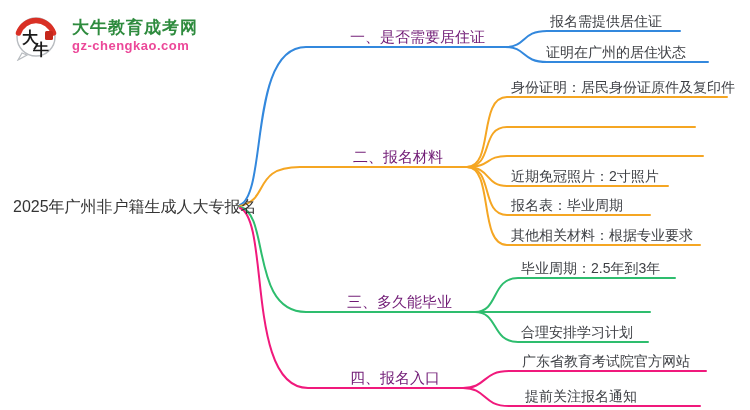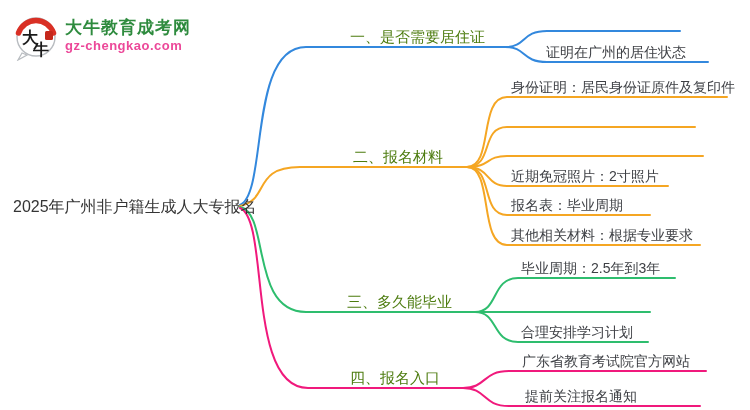--- a/index.html
+++ b/index.html
@@ -6,24 +6,24 @@
   body{width:750px;height:410px;background:#ffffff;overflow:hidden;
        font-family:"Liberation Sans","DejaVu Sans",sans-serif;}
   .stage{position:relative;width:750px;height:410px;background:#fff;}
   .links{position:absolute;left:0;top:0;width:750px;height:410px;}
   .links path{fill:none;stroke-width:2;stroke-linecap:round;stroke-linejoin:round;}
   .lk-blue{stroke:#3388dd;}
   .lk-orange{stroke:#f5a623;}
   .lk-green{stroke:#2ebd6e;}
   .lk-pink{stroke:#f0197c;}
   .node{position:absolute;white-space:nowrap;color:#3e4045;font-size:14px;line-height:20px;}
-  .node.branch{font-size:15px;color:#4d7c0f;}
+  .node.branch{font-size:15px;color:#701a75;}
   .node.root{font-size:16px;line-height:22px;color:#353535;}
   .logo{position:absolute;left:12px;top:11px;display:flex;align-items:center;}
-  .logo-text{margin-left:5px;}
+  .logo-text{margin-left:12px;}
   .logo-name{color:#2e8b3e;font-weight:bold;font-size:17px;line-height:20px;letter-spacing:1px;}
   .logo-domain{color:#ec4899;font-weight:bold;font-size:13px;line-height:16px;letter-spacing:.5px;}
 </style>
 </head>
 <body>
 
 <div class="stage">
 
   <svg class="links" viewBox="0 0 750 410">
 
@@ -60,20 +60,21 @@
     </svg>
     <div class="logo-text">
       <div class="logo-name">大牛教育成考网</div>
       <div class="logo-domain">gz-chengkao.com</div>
     </div>
   </div>
 
   <div class="node root" style="left:13px;top:196px;">2025年广州非户籍生成人大专报名</div>
 
   <div class="node branch" style="left:350px;top:27px;">一、是否需要居住证</div>
+  <div class="node" style="left:550px;top:11px;">报名需提供居住证</div>
   <div class="node" style="left:546px;top:42px;">证明在广州的居住状态</div>
 
   <div class="node branch" style="left:353px;top:147px;">二、报名材料</div>
   <div class="node" style="left:511px;top:77px;">身份证明：居民身份证原件及复印件</div>
   <div class="node" style="left:511px;top:166px;">近期免冠照片：2寸照片</div>
   <div class="node" style="left:511px;top:195px;">报名表：毕业周期</div>
   <div class="node" style="left:511px;top:225px;">其他相关材料：根据专业要求</div>
 
   <div class="node branch" style="left:347px;top:292px;">三、多久能毕业</div>
   <div class="node" style="left:521px;top:258px;">毕业周期：2.5年到3年</div>

